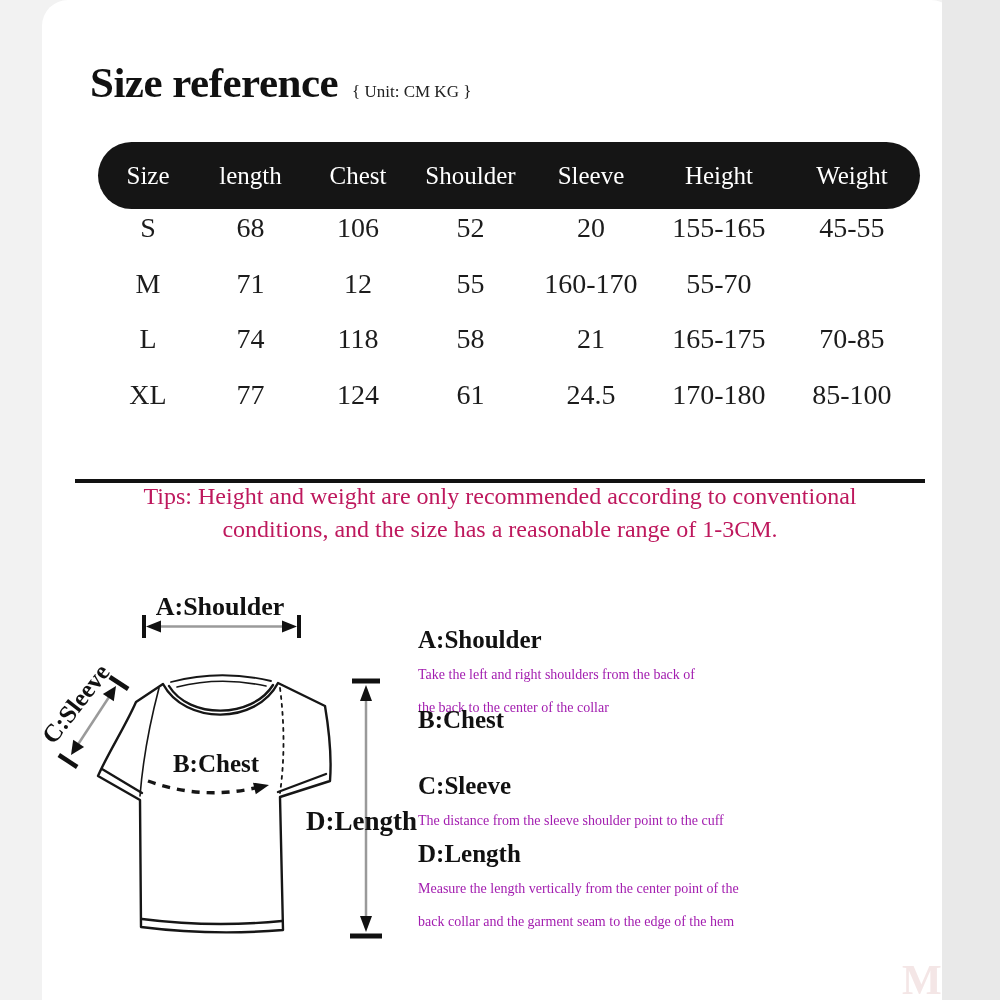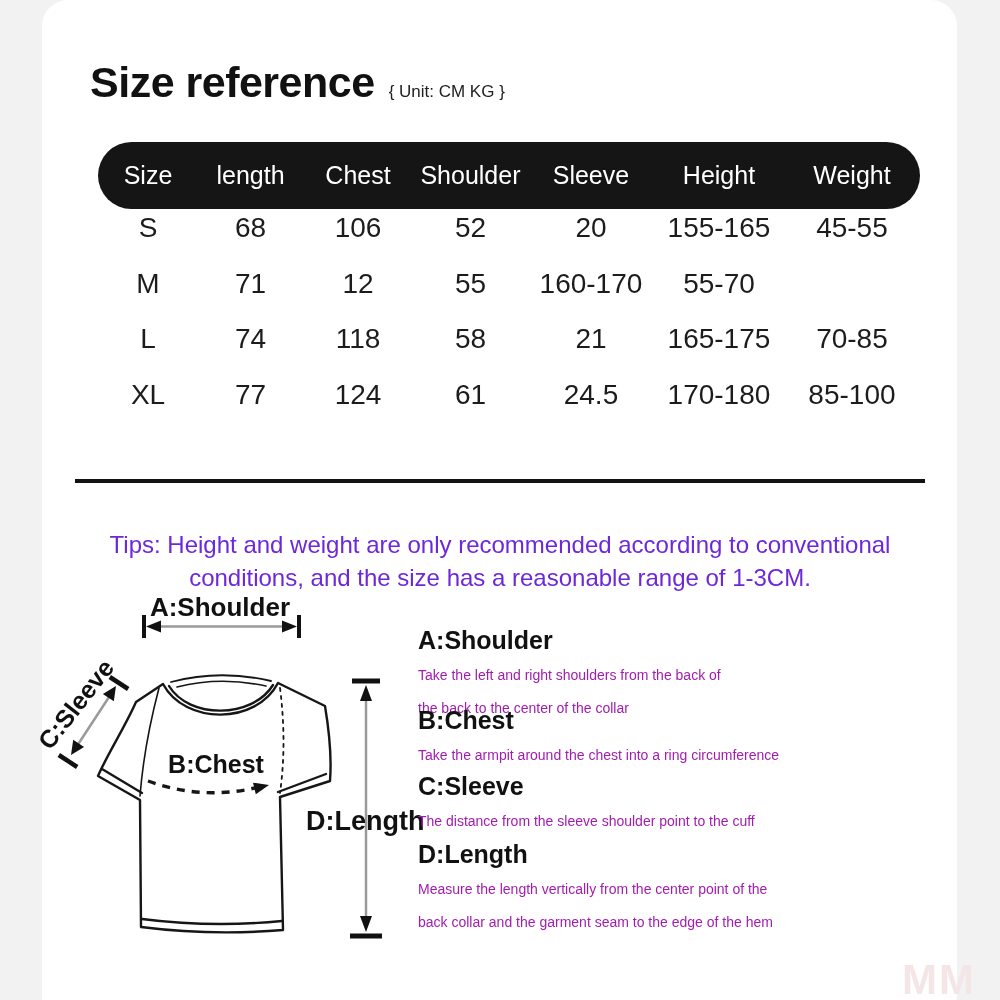--- a/index.html
+++ b/index.html
@@ -1,18 +1,18 @@
 <!DOCTYPE html>
 <html><head>
 <meta charset="utf-8">
 <style>
   html,body{margin:0;padding:0;background:#e9e9e9;}
   .stage{
-    position:relative;width:1000px;height:1000px;overflow:hidden;
-    background:#f2f2f2;font-family:Liberation Sans, sans-serif;color:#161616;
+    position:relative;width:929px;height:1000px;overflow:hidden;
+    background:#f2f2f2;font-family:Liberation Serif, serif;color:#161616;padding-left:13px;
   }
   .card{
     position:absolute;left:42px;top:0;width:915px;height:1000px;
     background:#ffffff;border-radius:26px 26px 0 0;
   }
   .abs{position:absolute;}
   
   .title-row{left:90px;top:58px;display:flex;align-items:baseline;}
   .title{font-size:43px;font-weight:bold;letter-spacing:-.5px;color:#111;}
   .unit{font-size:17px;font-weight:normal;margin-left:14px;color:#222;}
@@ -21,22 +21,22 @@
   .thead{
     left:98px;top:142px;width:822px;height:67px;background:#151515;border-radius:34px;
     align-items:center;color:#fff;font-size:25px;
   }
   .thead .cell{text-align:center;}
   .tbody{left:98px;top:200px;width:822px;}
   .trow{height:55.8px;align-items:center;font-size:28px;color:#1c1c1c;}
   .trow .cell{text-align:center;}
   
   .divider{left:75px;top:479px;width:850px;height:4px;background:#121212;}
-  .tips{left:80px;top:528px;width:840px;text-align:center;font-size:24px;line-height:33px;
-        color:#6d28d9;white-space:pre-line;}
+  .tips{left:80px;top:480px;width:840px;text-align:center;font-size:24px;line-height:33px;
+        color:#be185d;white-space:pre-line;}
   
   .dlabel{font-weight:bold;color:#111;}
   .lbl-shoulder{left:140px;top:592px;width:160px;text-align:center;font-size:26px;}
   .lbl-chest{left:150px;top:750px;width:132px;text-align:center;font-size:25px;}
   .lbl-sleeve{left:16px;top:690px;width:120px;text-align:center;font-size:25px;
               transform:rotate(-52deg);}
   .lbl-length{left:306px;top:806px;font-size:27px;}
   
   .guide-sec{left:418px;width:566px;}
   .g-a{top:626px;} .g-b{top:706px;} .g-c{top:772px;} .g-d{top:840px;}
@@ -161,21 +161,20 @@
   <div class="abs dlabel lbl-sleeve">C:Sleeve</div>
   <div class="abs dlabel lbl-length">D:Length</div>
 
   <div class="abs guide-sec g-a">
     <div class="g-head">A:Shoulder</div>
     <div class="g-body">Take the left and right shoulders from the back of
 the back to the center of the collar</div>
   </div>
   <div class="abs guide-sec g-b">
     <div class="g-head">B:Chest</div>
-    <div class="g-body">Take the armpit around the chest into a ring circumference</div>
   </div>
   <div class="abs guide-sec g-c">
     <div class="g-head">C:Sleeve</div>
     <div class="g-body">The distance from the sleeve shoulder point to the cuff</div>
   </div>
   <div class="abs guide-sec g-d">
     <div class="g-head">D:Length</div>
     <div class="g-body">Measure the length vertically from the center point of the
 back collar and the garment seam to the edge of the hem</div>
   </div>

